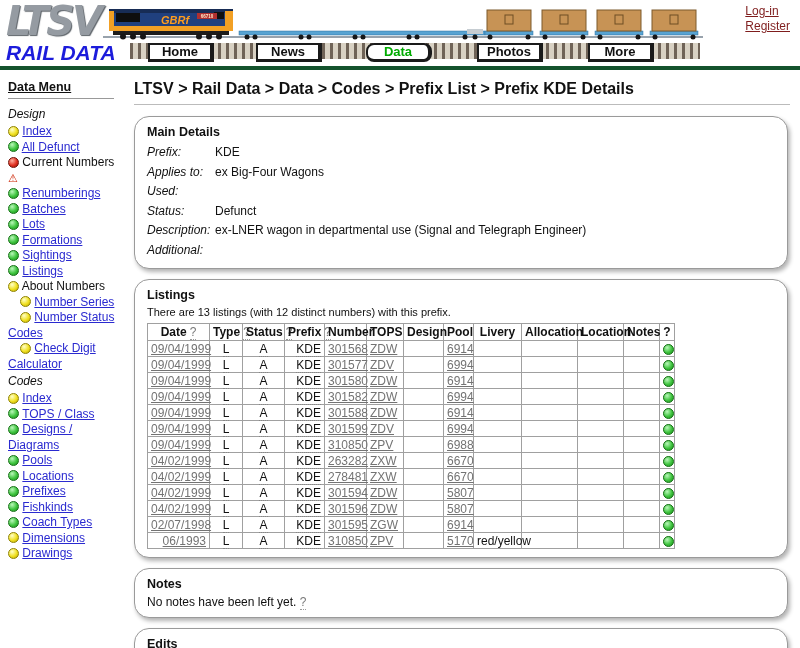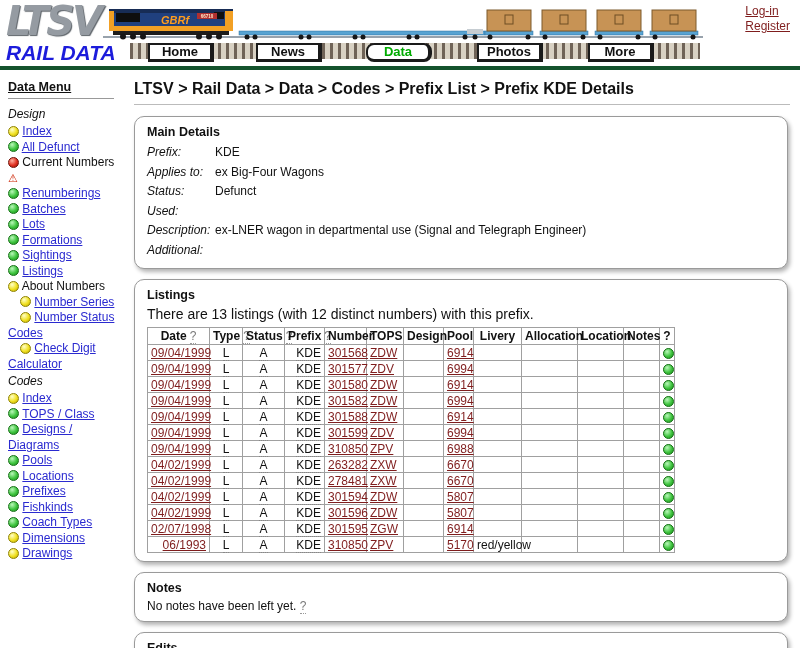--- a/index.html
+++ b/index.html
@@ -38,34 +38,34 @@
   .ball{display:inline-block;width:11px;height:11px;border-radius:50%;box-sizing:border-box;
         vertical-align:-1.5px;}
   .ball.green{background:radial-gradient(circle at 35% 30%,#b9f7b9,#3ec43e 55%,#1d8a1d);border:1px solid #157015;}
   .ball.yellow{background:radial-gradient(circle at 35% 30%,#ffffc8,#f0e020 55%,#b8a400);border:1px solid #8f8200;}
   .ball.red{background:radial-gradient(circle at 35% 30%,#ffb0a0,#e03020 55%,#8f1208);border:1px solid #701005;}
   .warn{color:#cc2200;font-size:11px;line-height:15.5px;}
 
   
   .breadcrumb{font-weight:bold;font-size:16px;margin:2px 0 6px 0;}
   .bc-rule{border:none;border-top:1px solid #bbb;margin:0 0 11px 0;}
-  .panel{border:1px solid #9a9a9a;border-radius:10px;background:#fff;
+  .panel{border:1px solid #9a9a9a;border-radius:15px;background:#fff;
          box-shadow:2px 3px 4px rgba(0,0,0,0.3);padding:6px 12px 8px 12px;margin:0 2px 10px 0;}
   .panel-title{font-weight:bold;font-size:12.5px;margin:2px 0 4px 0;}
   .field{display:flex;font-size:12px;line-height:19.5px;}
   .flabel{font-style:italic;flex:none;width:68px;}
   .fvalue{flex:1;}
-  .summary{font-size:14px;margin:0 0 5px 0;}
+  .summary{font-size:11px;margin:0 0 5px 0;}
 
   
   table.listings{border-collapse:collapse;table-layout:fixed;width:527px;}
   .listings th,.listings td{border:1px solid #a0a0a0;padding:0 3px;white-space:nowrap;
         font-size:12px;height:15px;overflow:visible;}
   .listings th{font-weight:bold;text-align:center;height:16px;}
-  .listings a{color:#7f1d1d;cursor:pointer;}
+  .listings a{color:#737373;cursor:pointer;}
   .abbr{border-bottom:1px dotted #888;cursor:help;}
   .qhelp{color:#7a7a7a;border-bottom:1px dotted #999;cursor:help;font-weight:normal;}
   th .qhelp{margin-left:3px;}
   td.c0{text-align:right;} td.c1,td.c2{text-align:center;} td.c3{text-align:right;}
   td.cball{text-align:center;}
   td .ball{vertical-align:middle;}
 
   .note-text{font-size:12px;}
 </style>
 </head>
@@ -207,26 +207,26 @@
         <div>
             <div class="field">
               <span class="flabel">Prefix:</span>
               <span class="fvalue">KDE</span>
             </div>
             <div class="field">
               <span class="flabel">Applies to:</span>
               <span class="fvalue">ex Big-Four Wagons</span>
             </div>
             <div class="field">
+              <span class="flabel">Used:</span>
+              <span class="fvalue"></span>
+            </div>
+            <div class="field">
               <span class="flabel">Status:</span>
               <span class="fvalue">Defunct</span>
-            </div>
-            <div class="field">
-              <span class="flabel">Used:</span>
-              <span class="fvalue"></span>
             </div>
             <div class="field">
               <span class="flabel">Description:</span>
               <span class="fvalue">ex-LNER wagon in departmental use (Signal and Telegraph Engineer)</span>
             </div>
             <div class="field">
               <span class="flabel">Additional:</span>
               <span class="fvalue"></span>
             </div>
           </div>

